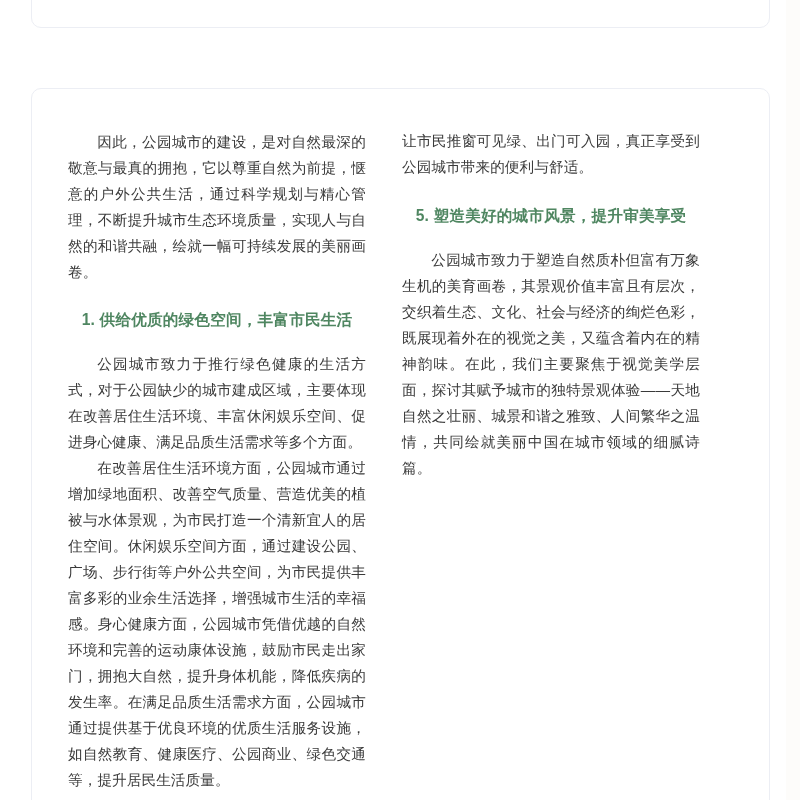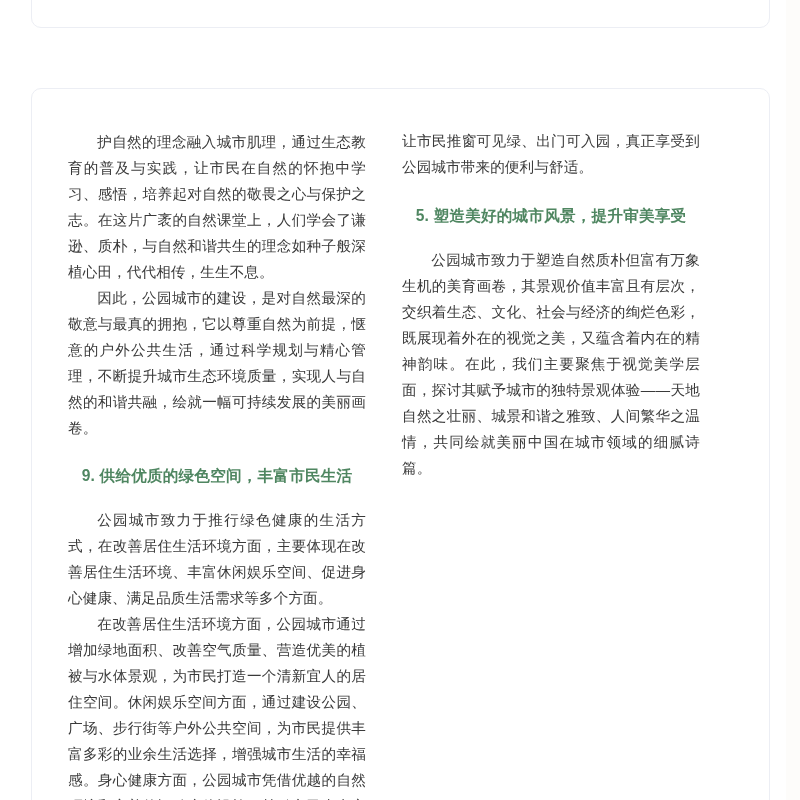--- a/index.html
+++ b/index.html
@@ -105,24 +105,23 @@
 
   <div class="scroll-gutter"></div>
 
   <div class="page-card page-prev"></div>
 
   <div class="page-card page-current">
     <div class="page-inner">
       <div class="columns">
 
         <div class="col">
-          <p class="para">护自然的理念融入城市肌理，通过生态教育的普及与实践，让市民在自然的怀抱中学习、感悟，培养起对自然的敬畏之心与保护之志。在这片广袤的自然课堂上，人们学会了谦逊、质朴，与自然和谐共生的理念如种子般深植心田，代代相传，生生不息。</p>
           <p class="para">因此，公园城市的建设，是对自然最深的敬意与最真的拥抱，它以尊重自然为前提，惬意的户外公共生活，通过科学规划与精心管理，不断提升城市生态环境质量，实现人与自然的和谐共融，绘就一幅可持续发展的美丽画卷。</p>
-          <h3 class="section-heading">9. 供给优质的绿色空间，丰富市民生活</h3>
-          <p class="para">公园城市致力于推行绿色健康的生活方式，在改善居住生活环境方面，主要体现在改善居住生活环境、丰富休闲娱乐空间、促进身心健康、满足品质生活需求等多个方面。</p>
+          <h3 class="section-heading">1. 供给优质的绿色空间，丰富市民生活</h3>
+          <p class="para">公园城市致力于推行绿色健康的生活方式，对于公园缺少的城市建成区域，主要体现在改善居住生活环境、丰富休闲娱乐空间、促进身心健康、满足品质生活需求等多个方面。</p>
           <p class="para">在改善居住生活环境方面，公园城市通过增加绿地面积、改善空气质量、营造优美的植被与水体景观，为市民打造一个清新宜人的居住空间。休闲娱乐空间方面，通过建设公园、广场、步行街等户外公共空间，为市民提供丰富多彩的业余生活选择，增强城市生活的幸福感。身心健康方面，公园城市凭借优越的自然环境和完善的运动康体设施，鼓励市民走出家门，拥抱大自然，提升身体机能，降低疾病的发生率。在满足品质生活需求方面，公园城市通过提供基于优良环境的优质生活服务设施，如自然教育、健康医疗、公园商业、绿色交通等，提升居民生活质量。</p>
 
         </div>
 
         <div class="col">
           <p class="para no-indent">让市民推窗可见绿、出门可入园，真正享受到公园城市带来的便利与舒适。</p>
           <h3 class="section-heading">5. 塑造美好的城市风景，提升审美享受</h3>
           <p class="para">公园城市致力于塑造自然质朴但富有万象生机的美育画卷，其景观价值丰富且有层次，交织着生态、文化、社会与经济的绚烂色彩，既展现着外在的视觉之美，又蕴含着内在的精神韵味。在此，我们主要聚焦于视觉美学层面，探讨其赋予城市的独特景观体验——天地自然之壮丽、城景和谐之雅致、人间繁华之温情，共同绘就美丽中国在城市领域的细腻诗篇。</p>
 
         </div>

